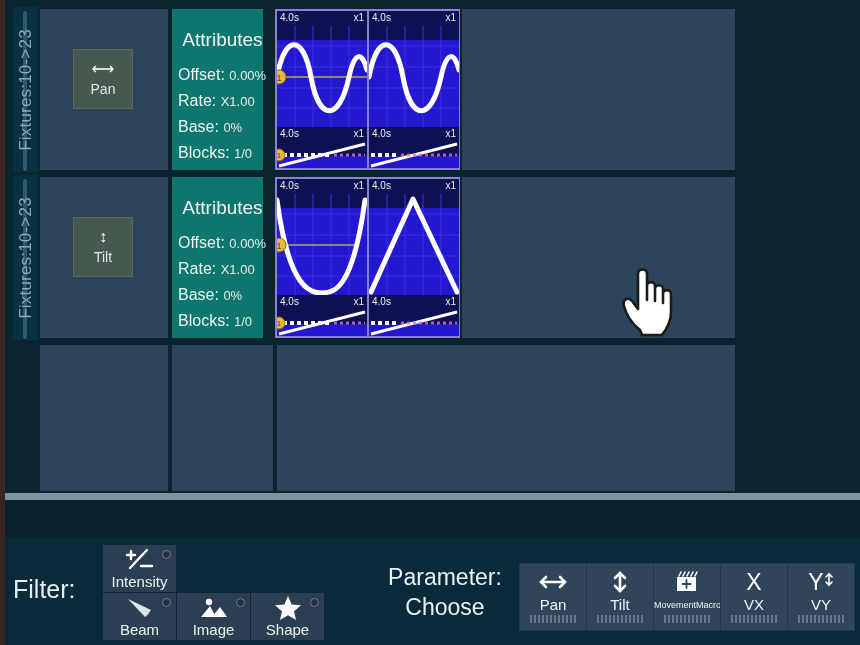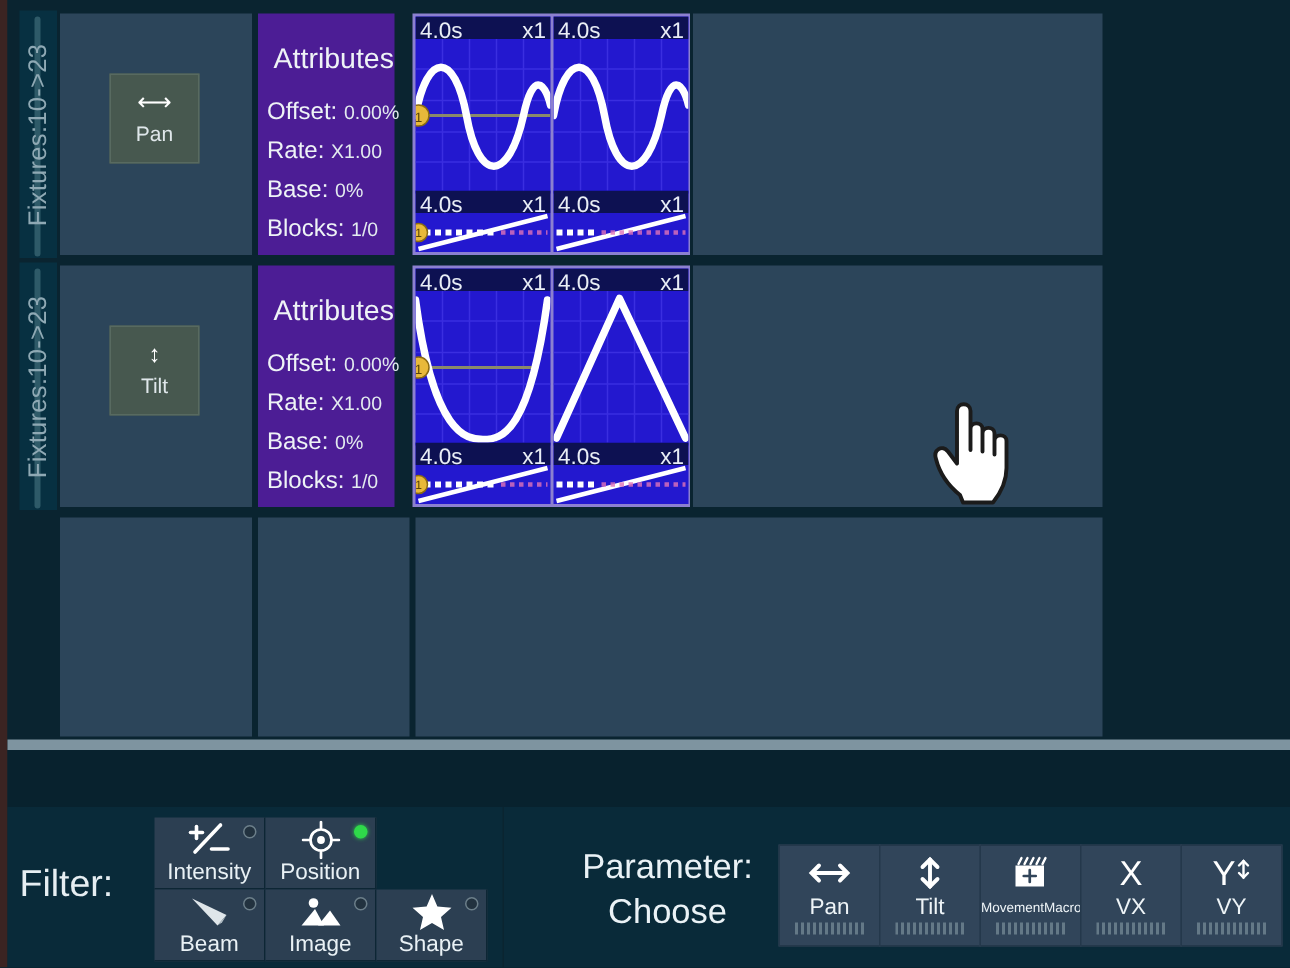--- a/index.html
+++ b/index.html
@@ -49,38 +49,38 @@
     position:absolute;left:33px;top:40px;width:58px;height:58px;
     background:#47584f;border:1px solid #586a60;
     display:flex;flex-direction:column;align-items:center;justify-content:center;
     color:#dfe7ea;font-size:14px;
   }
   .param-btn .gl{font-size:16px;line-height:14px;margin-bottom:5px;color:#ffffff;}
   .param-btn .lbl{font-size:14px;color:#dfe7ea;}
 
   .attrs-cell{
     position:absolute;left:167px;top:2px;width:91px;height:161px;
-    background:#4c1d95;
+    background:#0f766e;
   }
   .attrs-title{
     position:absolute;left:0;top:20px;width:101px;text-align:center;
     color:#eef3f6;font-size:19px;
   }
   .attr-line{position:absolute;left:6px;color:#eef3f6;font-size:16px;white-space:nowrap;text-align:center;}
   .attr-line .v{font-size:13px;color:#e3ebef;}
   .al1{top:57px;} .al2{top:83px;} .al3{top:109px;} .al4{top:135px;}
 
   .waves-cell{
     position:absolute;left:270px;top:2px;width:185px;height:161px;
     background:#8c80d0;
   }
   .wv{position:absolute;background:#2318cf;overflow:hidden;}
   .wv-hdr{
-    position:absolute;left:0;top:0;width:100%;height:15px;background:#0d1152;
-    color:#e9eef6;font-size:15px;text-decoration:underline;
+    position:absolute;left:0;top:0;width:100%;height:29px;background:#0d1152;
+    color:#e9eef6;font-size:10px;text-decoration:underline;
   }
   .wv-hdr .t{position:absolute;left:3px;top:1px;}
   .wv-hdr .m{position:absolute;right:3px;top:1px;}
   .wv-body{position:absolute;left:0;top:15px;right:0;bottom:0;}
   .wv-big{width:90px;height:118px;}
   .wv-small{width:90px;height:41px;}
 
   .right-cell{
     position:absolute;left:457px;top:2px;width:273px;height:161px;
     background:#2c455a;
@@ -429,36 +429,20 @@
             <line x1="2" y1="7" x2="10" y2="7"></line>
           <line x1="22" y1="2" x2="5" y2="20"></line>
           <line x1="16" y1="18" x2="27" y2="18"></line>
         </g>
       </svg>
     </div>
     <div class="led"></div>
     <div class="fl">Intensity</div>
   </div>
 
-  <div class="fbtn" style="left:177px;top:545px;">
-    <div class="fi">
-      <svg width="26" height="26" viewBox="0 0 26 26">
-        <circle cx="13" cy="13" r="7" fill="none" stroke="#ffffff" stroke-width="1.8"></circle>
-        <circle cx="13" cy="13" r="2.6" fill="#ffffff"></circle>
-        <g stroke="#ffffff" stroke-width="1.8" stroke-linecap="round">
-          <line x1="13" y1="1" x2="13" y2="5"></line>
-            <line x1="13" y1="21" x2="13" y2="25"></line>
-          <line x1="1" y1="13" x2="5" y2="13"></line>
-            <line x1="21" y1="13" x2="25" y2="13"></line>
-        </g>
-      </svg>
-    </div>
-    <div class="led on"></div>
-    <div class="fl">Position</div>
-  </div>
 
 
   <div class="fbtn" style="left:103px;top:593px;">
     <div class="fi">
       <svg width="32" height="24" viewBox="0 0 32 24">
         <path d="M4 3 L 27 14 L 21 21 Z" fill="#dfe6ea"></path>
         <path d="M21 21 L 27 14 L 24 19 Z" fill="#b6c2c8"></path>
       </svg>
     </div>
     <div class="led"></div>

